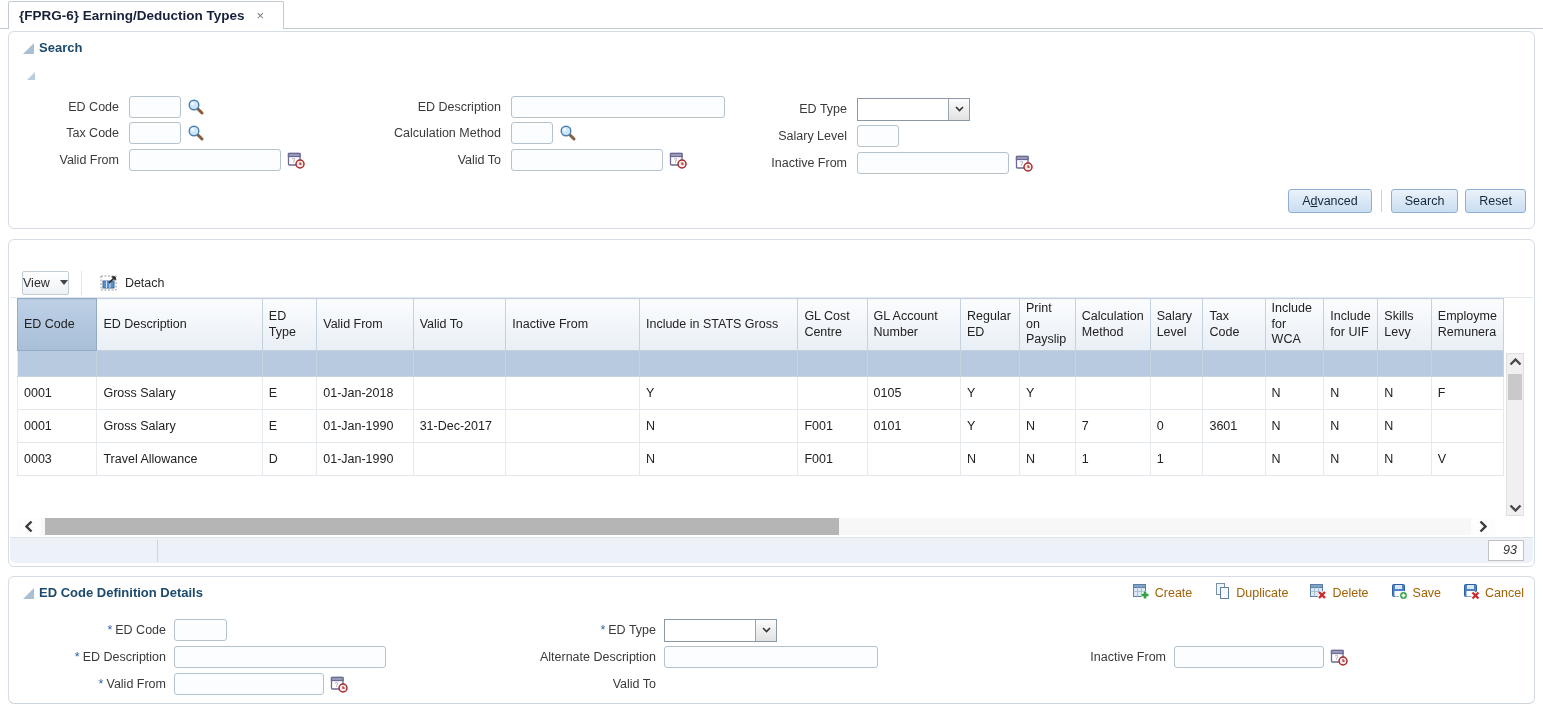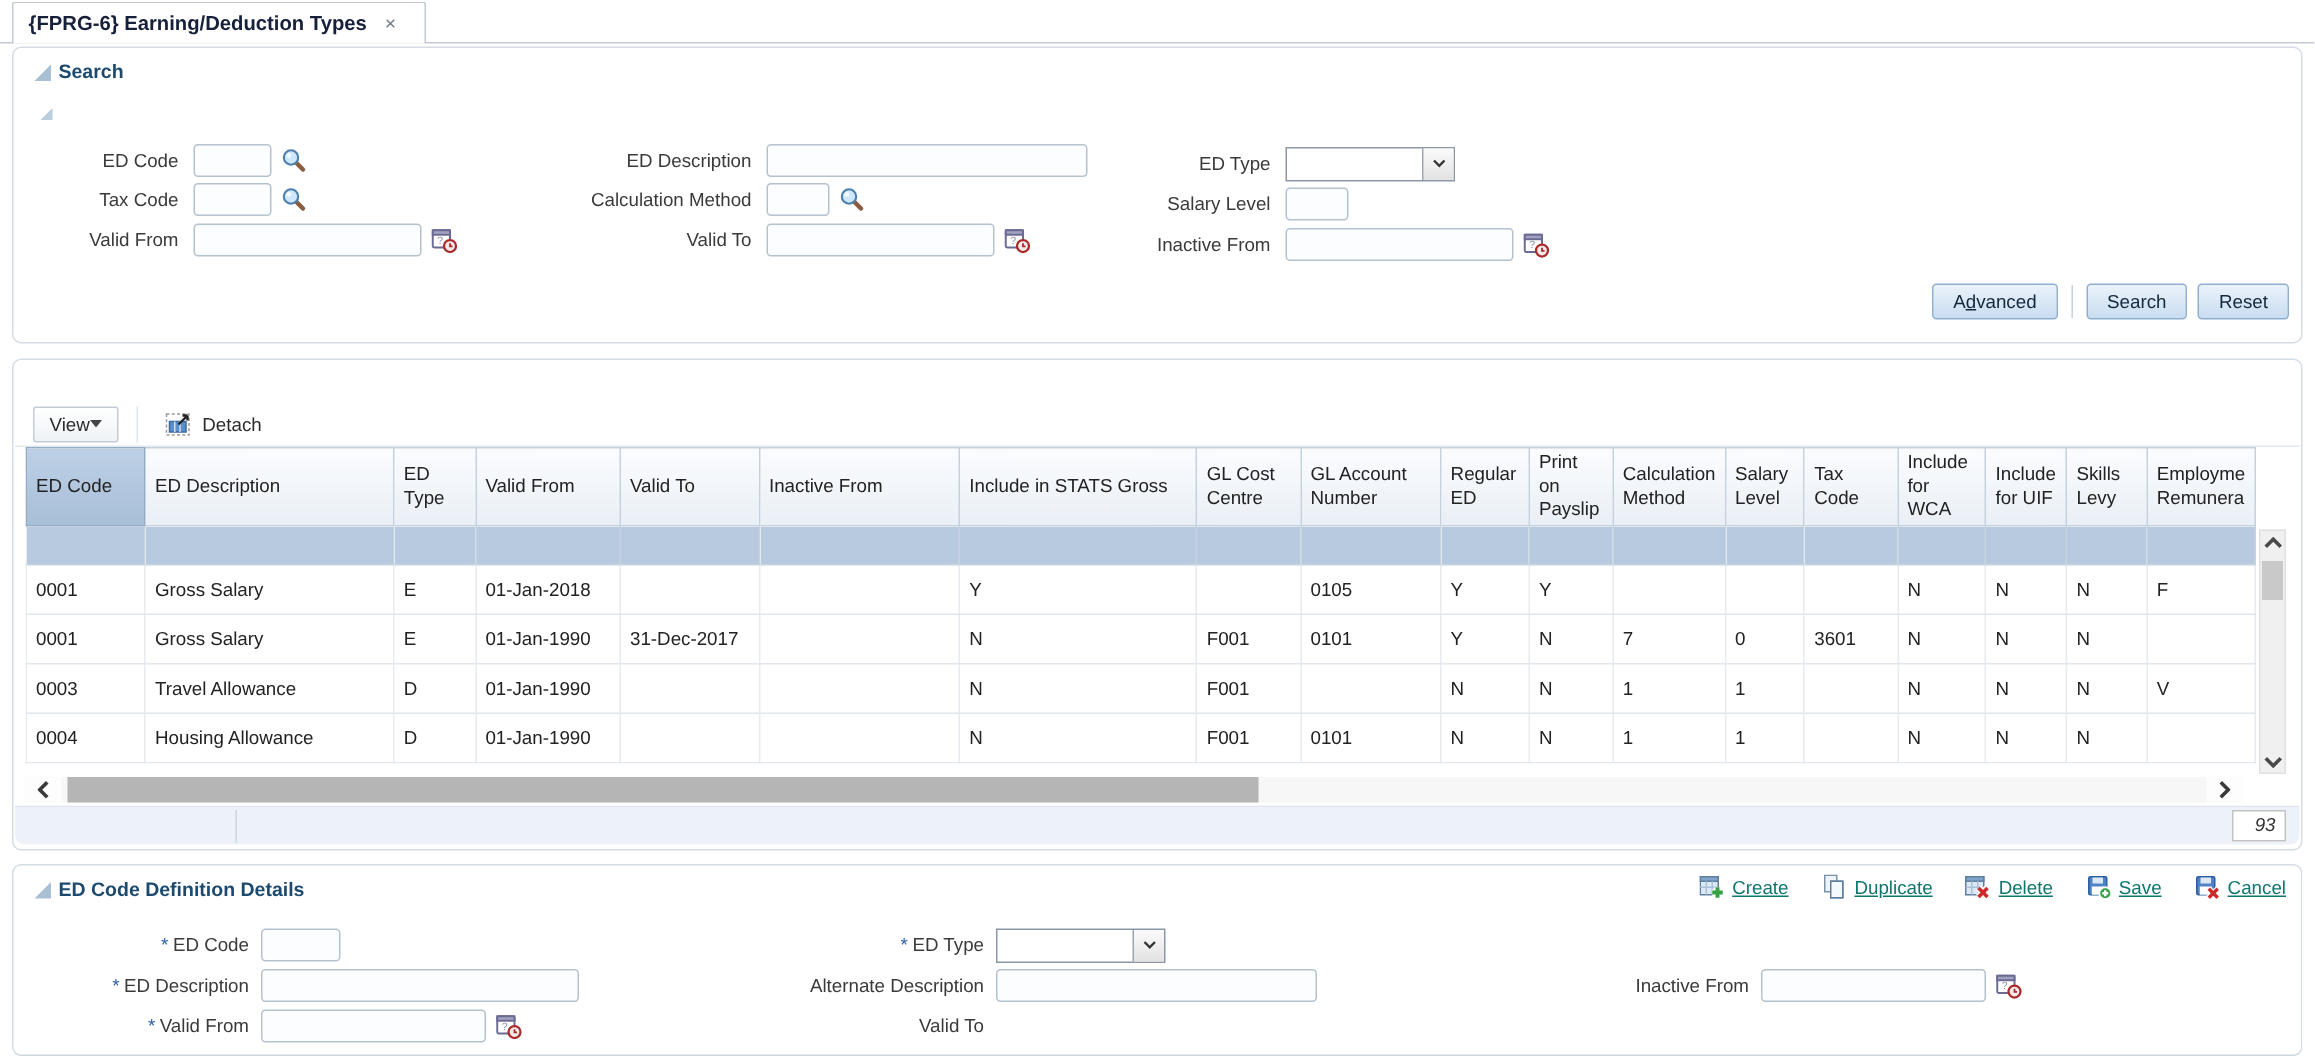--- a/index.html
+++ b/index.html
@@ -44,22 +44,22 @@
 
   .btn { display:inline-block; background:linear-gradient(#ebf2fa,#c9ddf1);
     border:1px solid #8fafd0; border-radius:3px; padding:4px 13px; font-size:12.5px;
     color:#14283d; cursor:pointer; white-space:nowrap; }
   .btn u { text-decoration:underline; }
   .vsep { display:inline-block; width:1px; height:22px; background:#c9d2da; vertical-align:middle; margin:0 9px; }
 
   
   .toolbar { position:absolute; top:28px; left:1px; right:1px; height:30px;
     border-bottom:1px solid #e2e8ee; display:flex; align-items:center; padding-left:12px; background:#fff; }
-  .view-btn { display:inline-flex; align-items:center; gap:0; border:1px solid #c3ccd4;
-    border-radius:2px; background:linear-gradient(#fff,#eef2f6); padding:4px 10px; cursor:pointer; color:#2b2b2b; }
+  .view-btn { display:inline-flex; align-items:center; gap:10px; border:1px solid #c3ccd4;
+    border-radius:2px; background:linear-gradient(#fff,#eef2f6); padding:4px 0; cursor:pointer; color:#2b2b2b; }
   .tb-sep { width:1px; height:24px; background:#dfe5ea; margin:0 12px; }
   .detach { display:inline-flex; align-items:center; gap:6px; cursor:pointer; color:#2b2b2b; padding:3px 6px; }
 
   .table-wrap { position:absolute; top:58px; left:8px; width:1487px; height:211px; overflow:hidden; }
   table.rtable { border-collapse:collapse; table-layout:fixed; }
   .rtable th { height:52px; background:linear-gradient(#fbfcfe,#e9eff6);
     border:1px solid #c5d2de; font-weight:normal; font-size:12.5px; color:#222;
     text-align:left; padding:2px 6px; vertical-align:middle; overflow:hidden; line-height:1.25; }
   .rtable th.sel { background:linear-gradient(#bdd0e5,#a8bfd8); border-color:#93abc5; }
   .rtable tr.filter td { height:26px; background:#b8cadf; border:1px solid #c6d3e0; }
@@ -79,21 +79,21 @@
   .hscroll .spacer { flex:1; }
 
   .tfooter { position:absolute; top:297px; left:1px; right:1px; height:26px;
     background:#edf2f9; border-top:1px solid #dde4ee; border-radius:0 0 6px 6px;font-style:italic; }
   .tfooter .fdiv { position:absolute; left:147px; top:2px; width:1px; height:22px; background:#c9d6e4; }
   .count-box { position:absolute; right:9px; top:2px; min-width:36px; height:21px;
     background:#fff; border:1px solid #c2c2c2; text-align:right; padding:2px 6px; color:#333; }
 
   
   .dbtns { position:absolute; right:10px; top:6px; display:flex; align-items:center; gap:22px; }
-  .icon-btn { display:inline-flex; align-items:center; gap:5px; cursor:pointer; color:#0f766e; font-size:12.5px;text-decoration:underline; }
+  .icon-btn { display:inline-flex; align-items:flex-end; gap:5px; cursor:pointer; color:#a16207; font-size:12.5px; }
 
   svg { display:block; }
 </style>
 </head>
 <body>
 
 <div class="tabbar">
   <div class="tab">
     <span class="tab-title">{FPRG-6} Earning/Deduction Types</span>
     <span class="tab-close">×</span>
@@ -351,40 +351,20 @@
             <td>N</td>
             <td>N</td>
             <td>1</td>
             <td>1</td>
             <td></td>
             <td>N</td>
             <td>N</td>
             <td>N</td>
             <td>V</td>
           </tr>
-          <tr>
-            <td>0004</td>
-            <td>Housing Allowance</td>
-            <td>D</td>
-            <td>01-Jan-1990</td>
-            <td></td>
-            <td></td>
-            <td>N</td>
-            <td>F001</td>
-            <td>0101</td>
-            <td>N</td>
-            <td>N</td>
-            <td>1</td>
-            <td>1</td>
-            <td></td>
-            <td>N</td>
-            <td>N</td>
-            <td>N</td>
-            <td></td>
-          </tr>
         </tbody>
     </table>
   </div>
 
   <div class="vscroll">
     <span class="scroll-btn" style="height:15px;">
       <svg width="13" height="8" viewBox="0 0 13 8">
           <polyline points="1.5,6.5 6.5,1.5 11.5,6.5" fill="none" stroke="#4a4a4a" stroke-width="2.4"></polyline>
         </svg>
     </span>

